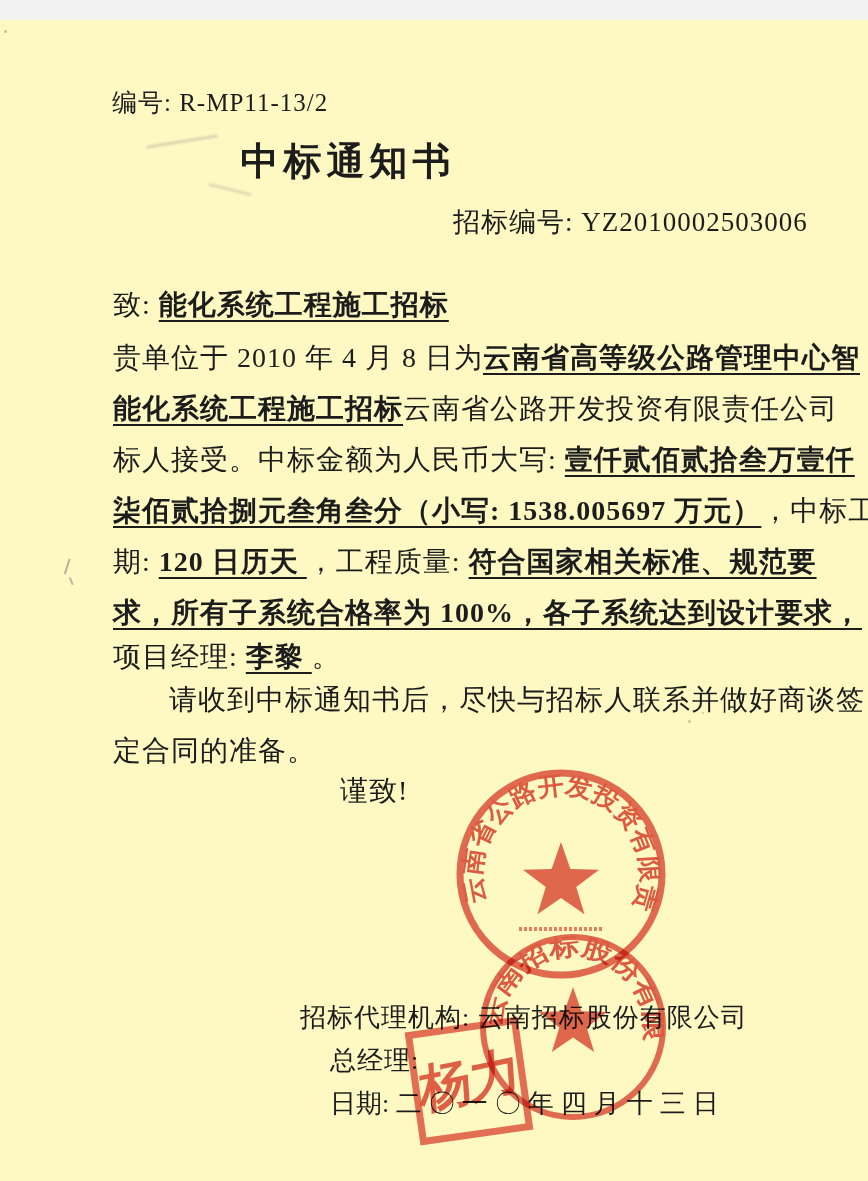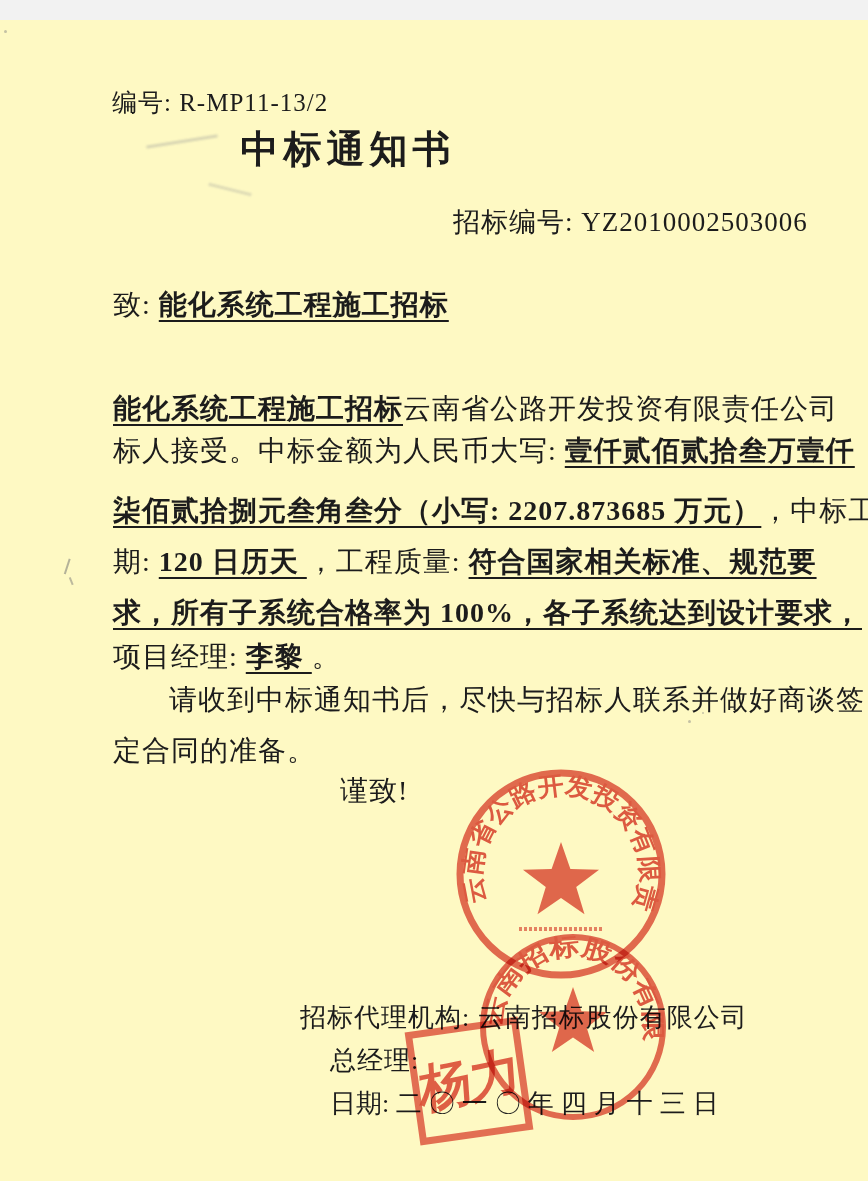--- a/index.html
+++ b/index.html
@@ -11,28 +11,28 @@
   .page{
     position:relative;
     width:868px;height:1181px;
     background:#fef9c3;
     overflow:hidden;
     color:#1c1c1c;
     margin-top:20px;
   }
   .abs{position:absolute;white-space:nowrap;}
   .doc-number{left:112px;top:66px;font-size:25px;letter-spacing:1px;}
-  .title{left:0;top:104px;width:696px;text-align:center;font-size:38px;font-weight:bold;letter-spacing:5px;}
+  .title{left:0;top:116px;width:696px;text-align:center;font-size:38px;font-weight:bold;letter-spacing:5px;}
   .tender-number{left:453px;top:184px;font-size:27px;letter-spacing:1px;}
 
   .bodyline{left:113px;font-size:28px;letter-spacing:1px;}
   .l1{top:266px;}
   .l2{top:319px;}
   .l3{top:370px;}
-  .l4{top:412px;}
+  .l4{top:421px;}
   .l5{top:472px;}
   .l6{top:523px;}
   .l7{top:574px;}
   .l8{top:618px;}
   .p2l1{top:661px;left:169px;}
   .p2l2{top:712px;}
   .salute{top:752px;left:340px;}
 
   .em{
     font-weight:bold;
@@ -90,26 +90,27 @@
   <div class="speck" style="left:4px;top:10px;width:3px;height:3px;"></div>
   <div class="speck" style="left:688px;top:700px;width:3px;height:3px;"></div>
   <div class="speck" style="left:702px;top:692px;width:2px;height:2px;"></div>
 
   <div class="abs doc-number">编号: R-MP11-13/2</div>
   <div class="abs title">中标通知书</div>
   <div class="abs tender-number">招标编号: YZ2010002503006</div>
 
   <div class="abs bodyline l1"><span>致: </span><span class="ul">能化系统工程施工招标</span></div>
 
+  <div class="abs bodyline l2"><span>贵单位于 2010 年 4 月 8 日为</span><span class="em">云南省高等级公路管理中心智</span></div>
 
   <div class="abs bodyline l3"><span class="em">能化系统工程施工招标</span><span>云南省公路开发投资有限责任公司</span></div>
 
   <div class="abs bodyline l4"><span>标人接受。中标金额为人民币大写: </span><span class="em">壹仟贰佰贰拾叁万壹仟</span></div>
 
-  <div class="abs bodyline l5"><span class="em">柒佰贰拾捌元叁角叁分（小写: 2207.873685 万元）</span><span>，中标工</span></div>
+  <div class="abs bodyline l5"><span class="em">柒佰贰拾捌元叁角叁分（小写: 1538.005697 万元）</span><span>，中标工</span></div>
 
   <div class="abs bodyline l6"><span>期: </span><span class="em"> 120 日历天 </span><span>，工程质量: </span><span class="em">符合国家相关标准、规范要</span></div>
 
   <div class="abs bodyline l7"><span class="em">求，所有子系统合格率为 100%，各子系统达到设计要求，</span></div>
 
   <div class="abs bodyline l8"><span>项目经理: </span><span class="em"> 李黎 </span><span>。</span></div>
 
   <div class="abs bodyline p2l1">请收到中标通知书后，尽快与招标人联系并做好商谈签</div>
   <div class="abs bodyline p2l2">定合同的准备。</div>
   <div class="abs bodyline salute">谨致!</div>

